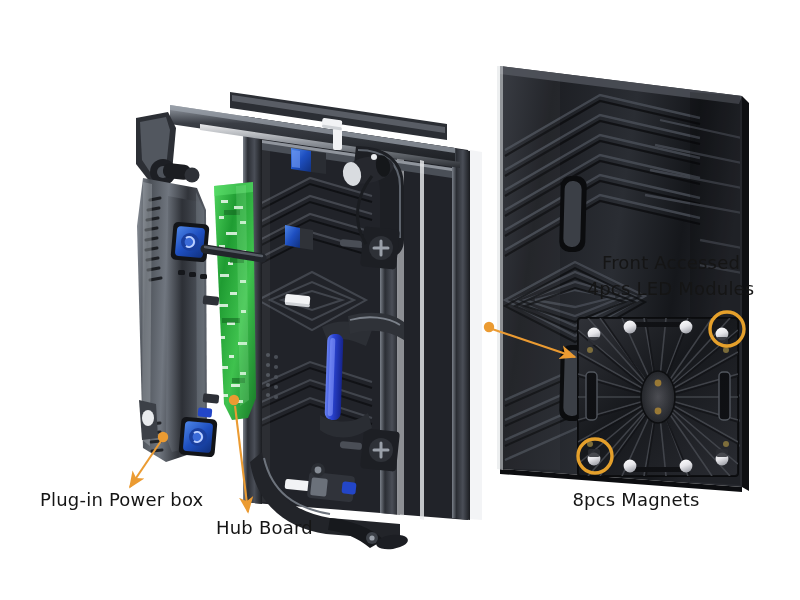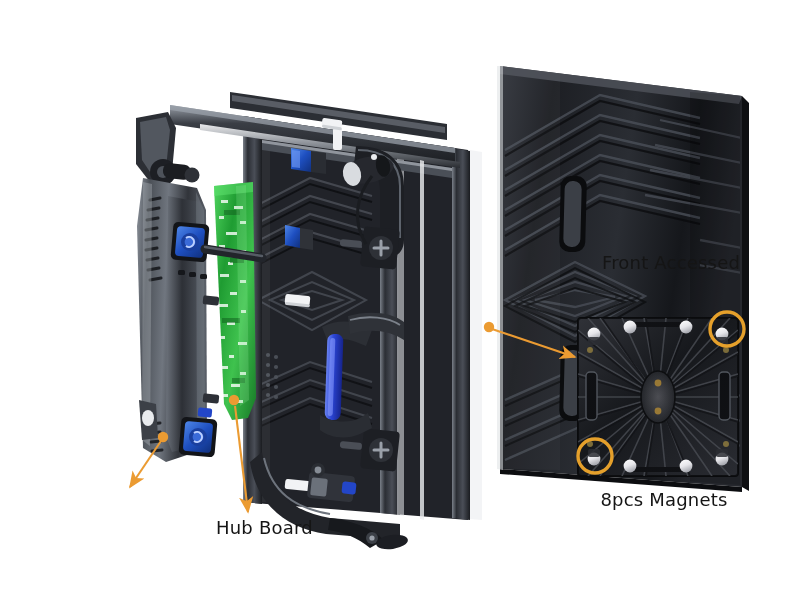--- a/index.html
+++ b/index.html
@@ -570,20 +570,22 @@
       <line x1="492" y1="329" x2="575" y2="357" stroke="#eb9b32" stroke-width="2.1" marker-end="url(#arrowOrange)"></line>
 
       <circle cx="163" cy="437" r="5.2" fill="#eb9b32"></circle>
       <line x1="161" y1="441" x2="130" y2="487" stroke="#eb9b32" stroke-width="2.1" marker-end="url(#arrowOrange)"></line>
 
       <circle cx="234" cy="400" r="5.2" fill="#eb9b32"></circle>
       <line x1="235" y1="406" x2="248" y2="512" stroke="#eb9b32" stroke-width="2.1" marker-end="url(#arrowOrange)"></line>
     </g>
   </svg>
 
+  <div class="label" style="left:40px; top:487px;">Plug-in Power box</div>
 
   <div class="label" style="left:216px; top:515px;">Hub Board</div>
 
   <div class="label center" style="left:586px; top:250px; width:170px;">Front Accessed</div>
-
-  <div class="label center" style="left:584px; top:487px; width:160px;">8pcs Magnets</div>
+  <div class="label center" style="left:578px; top:276px; width:186px;">4pcs LED Modules</div>
+
+  <div class="label center" style="left:556px; top:487px; width:160px;">8pcs Magnets</div>
 
 </div>
 
 </body></html>

